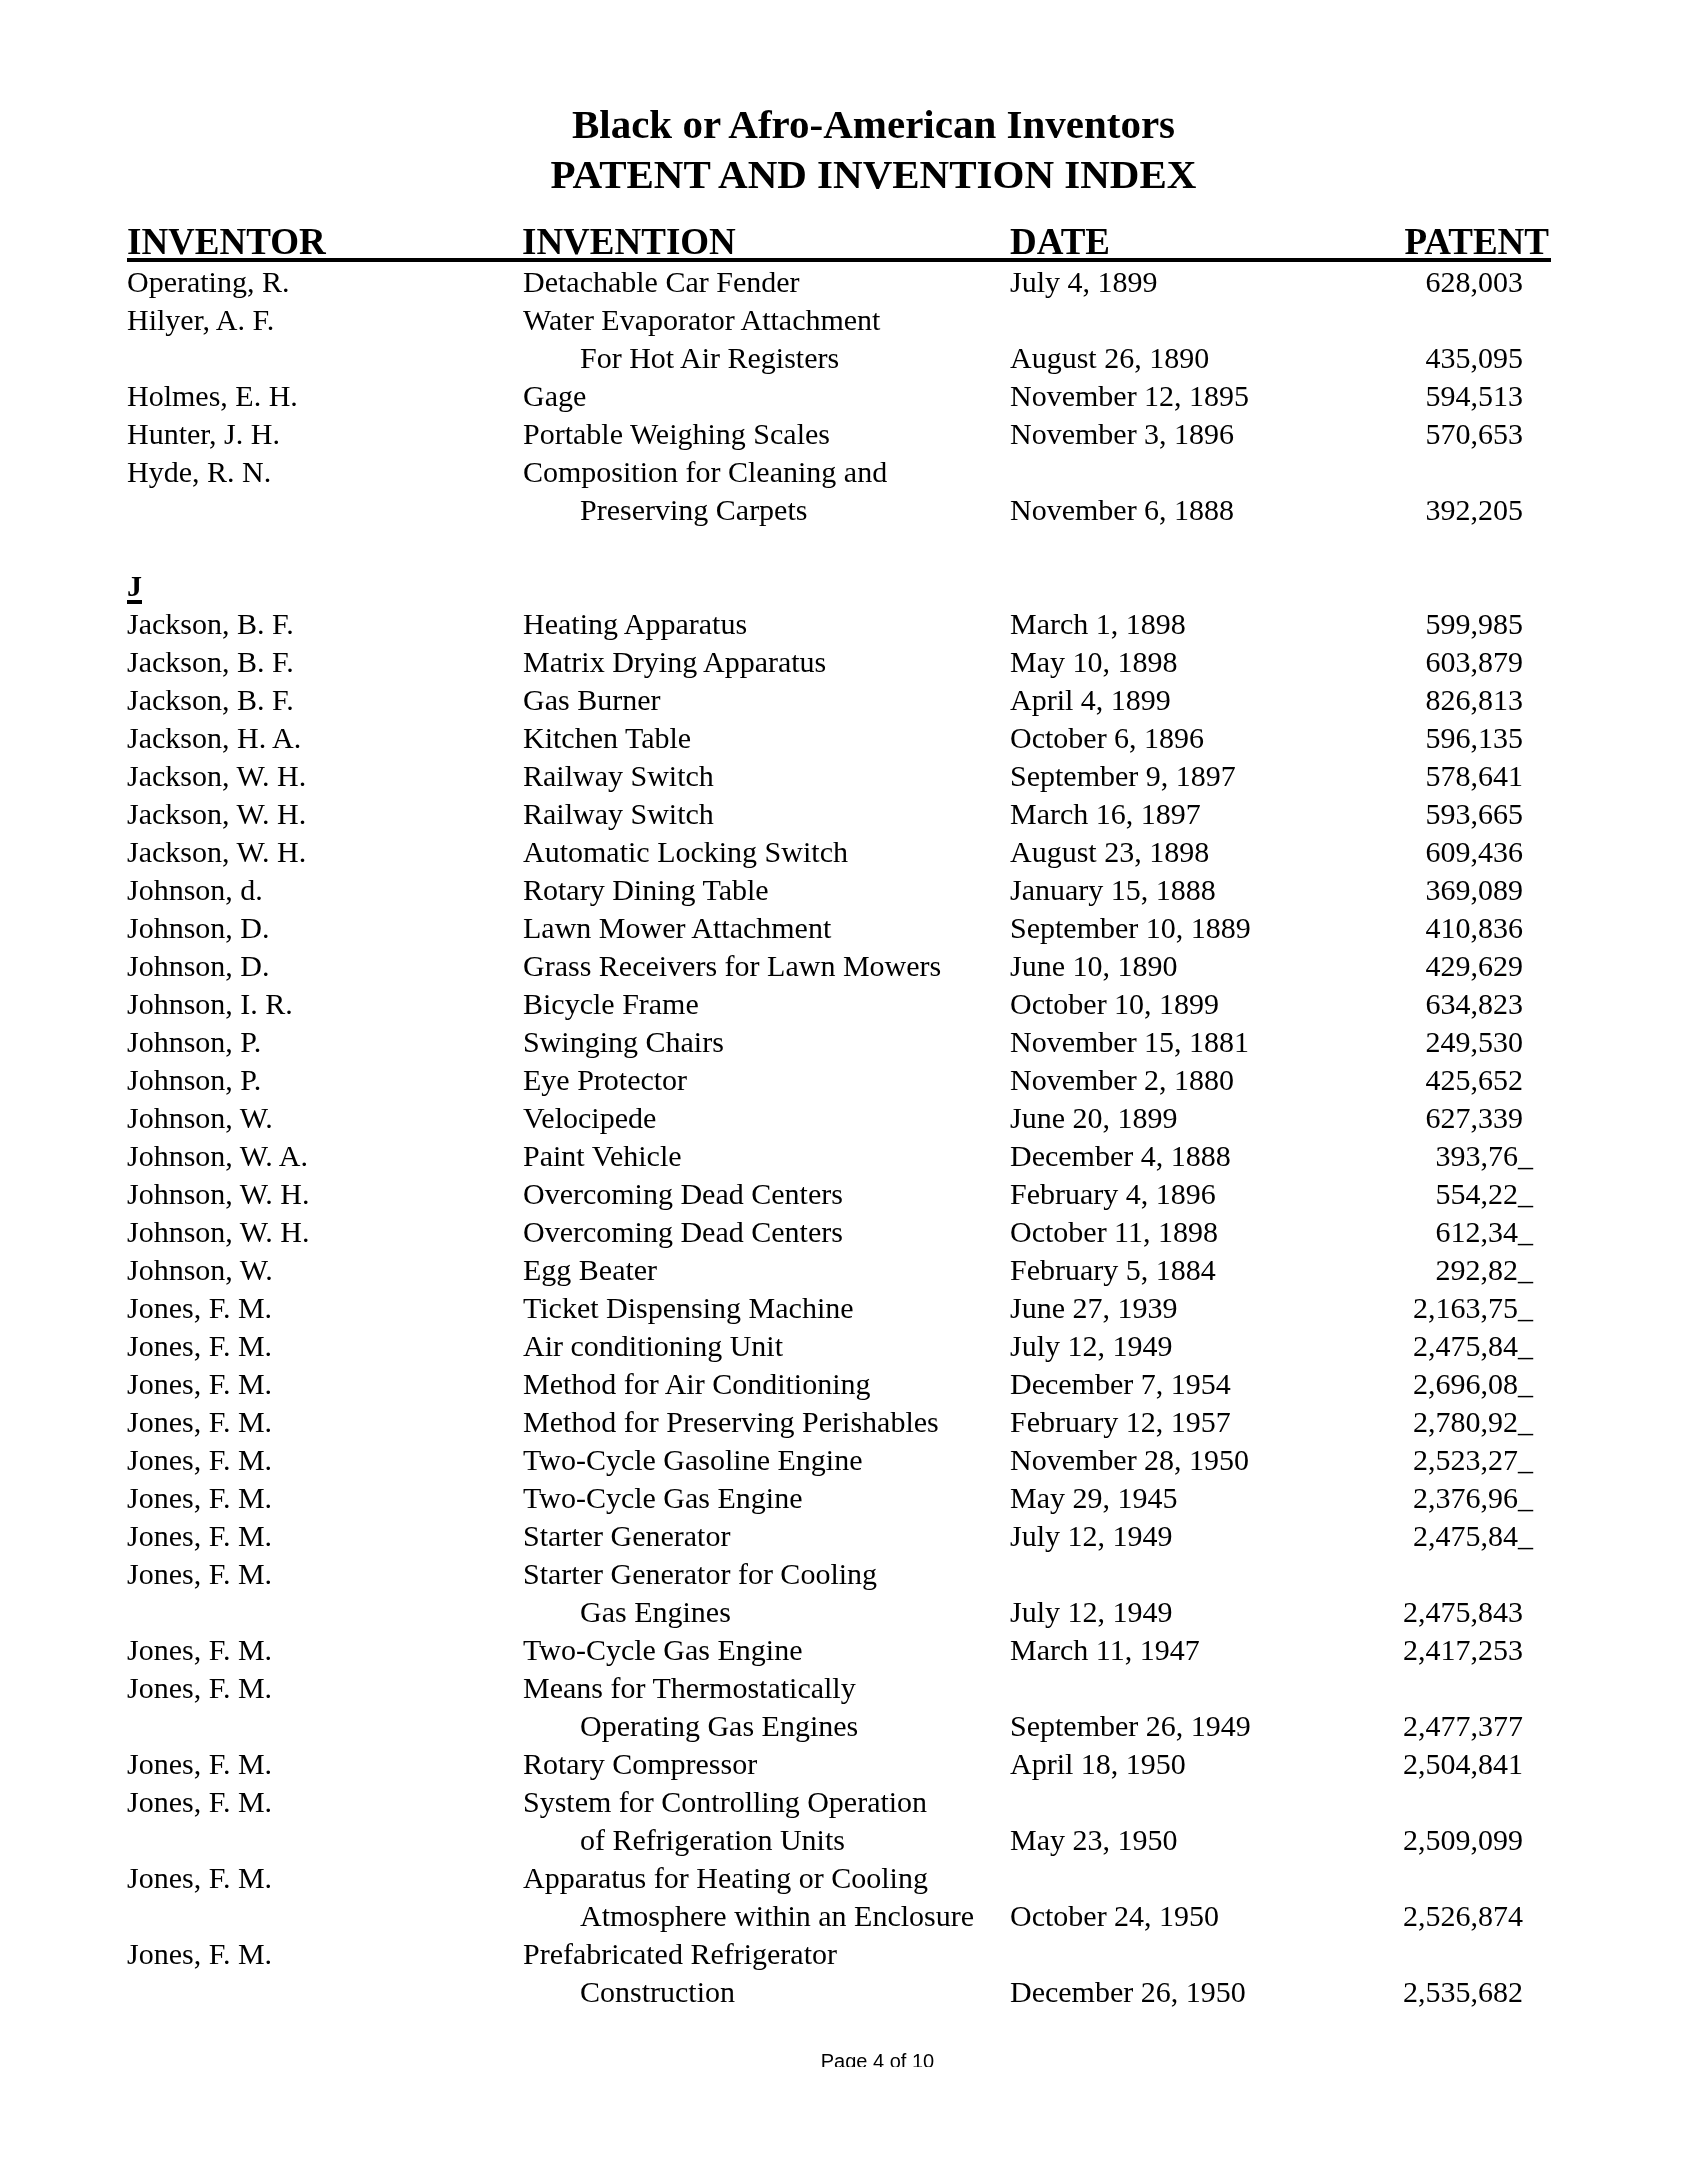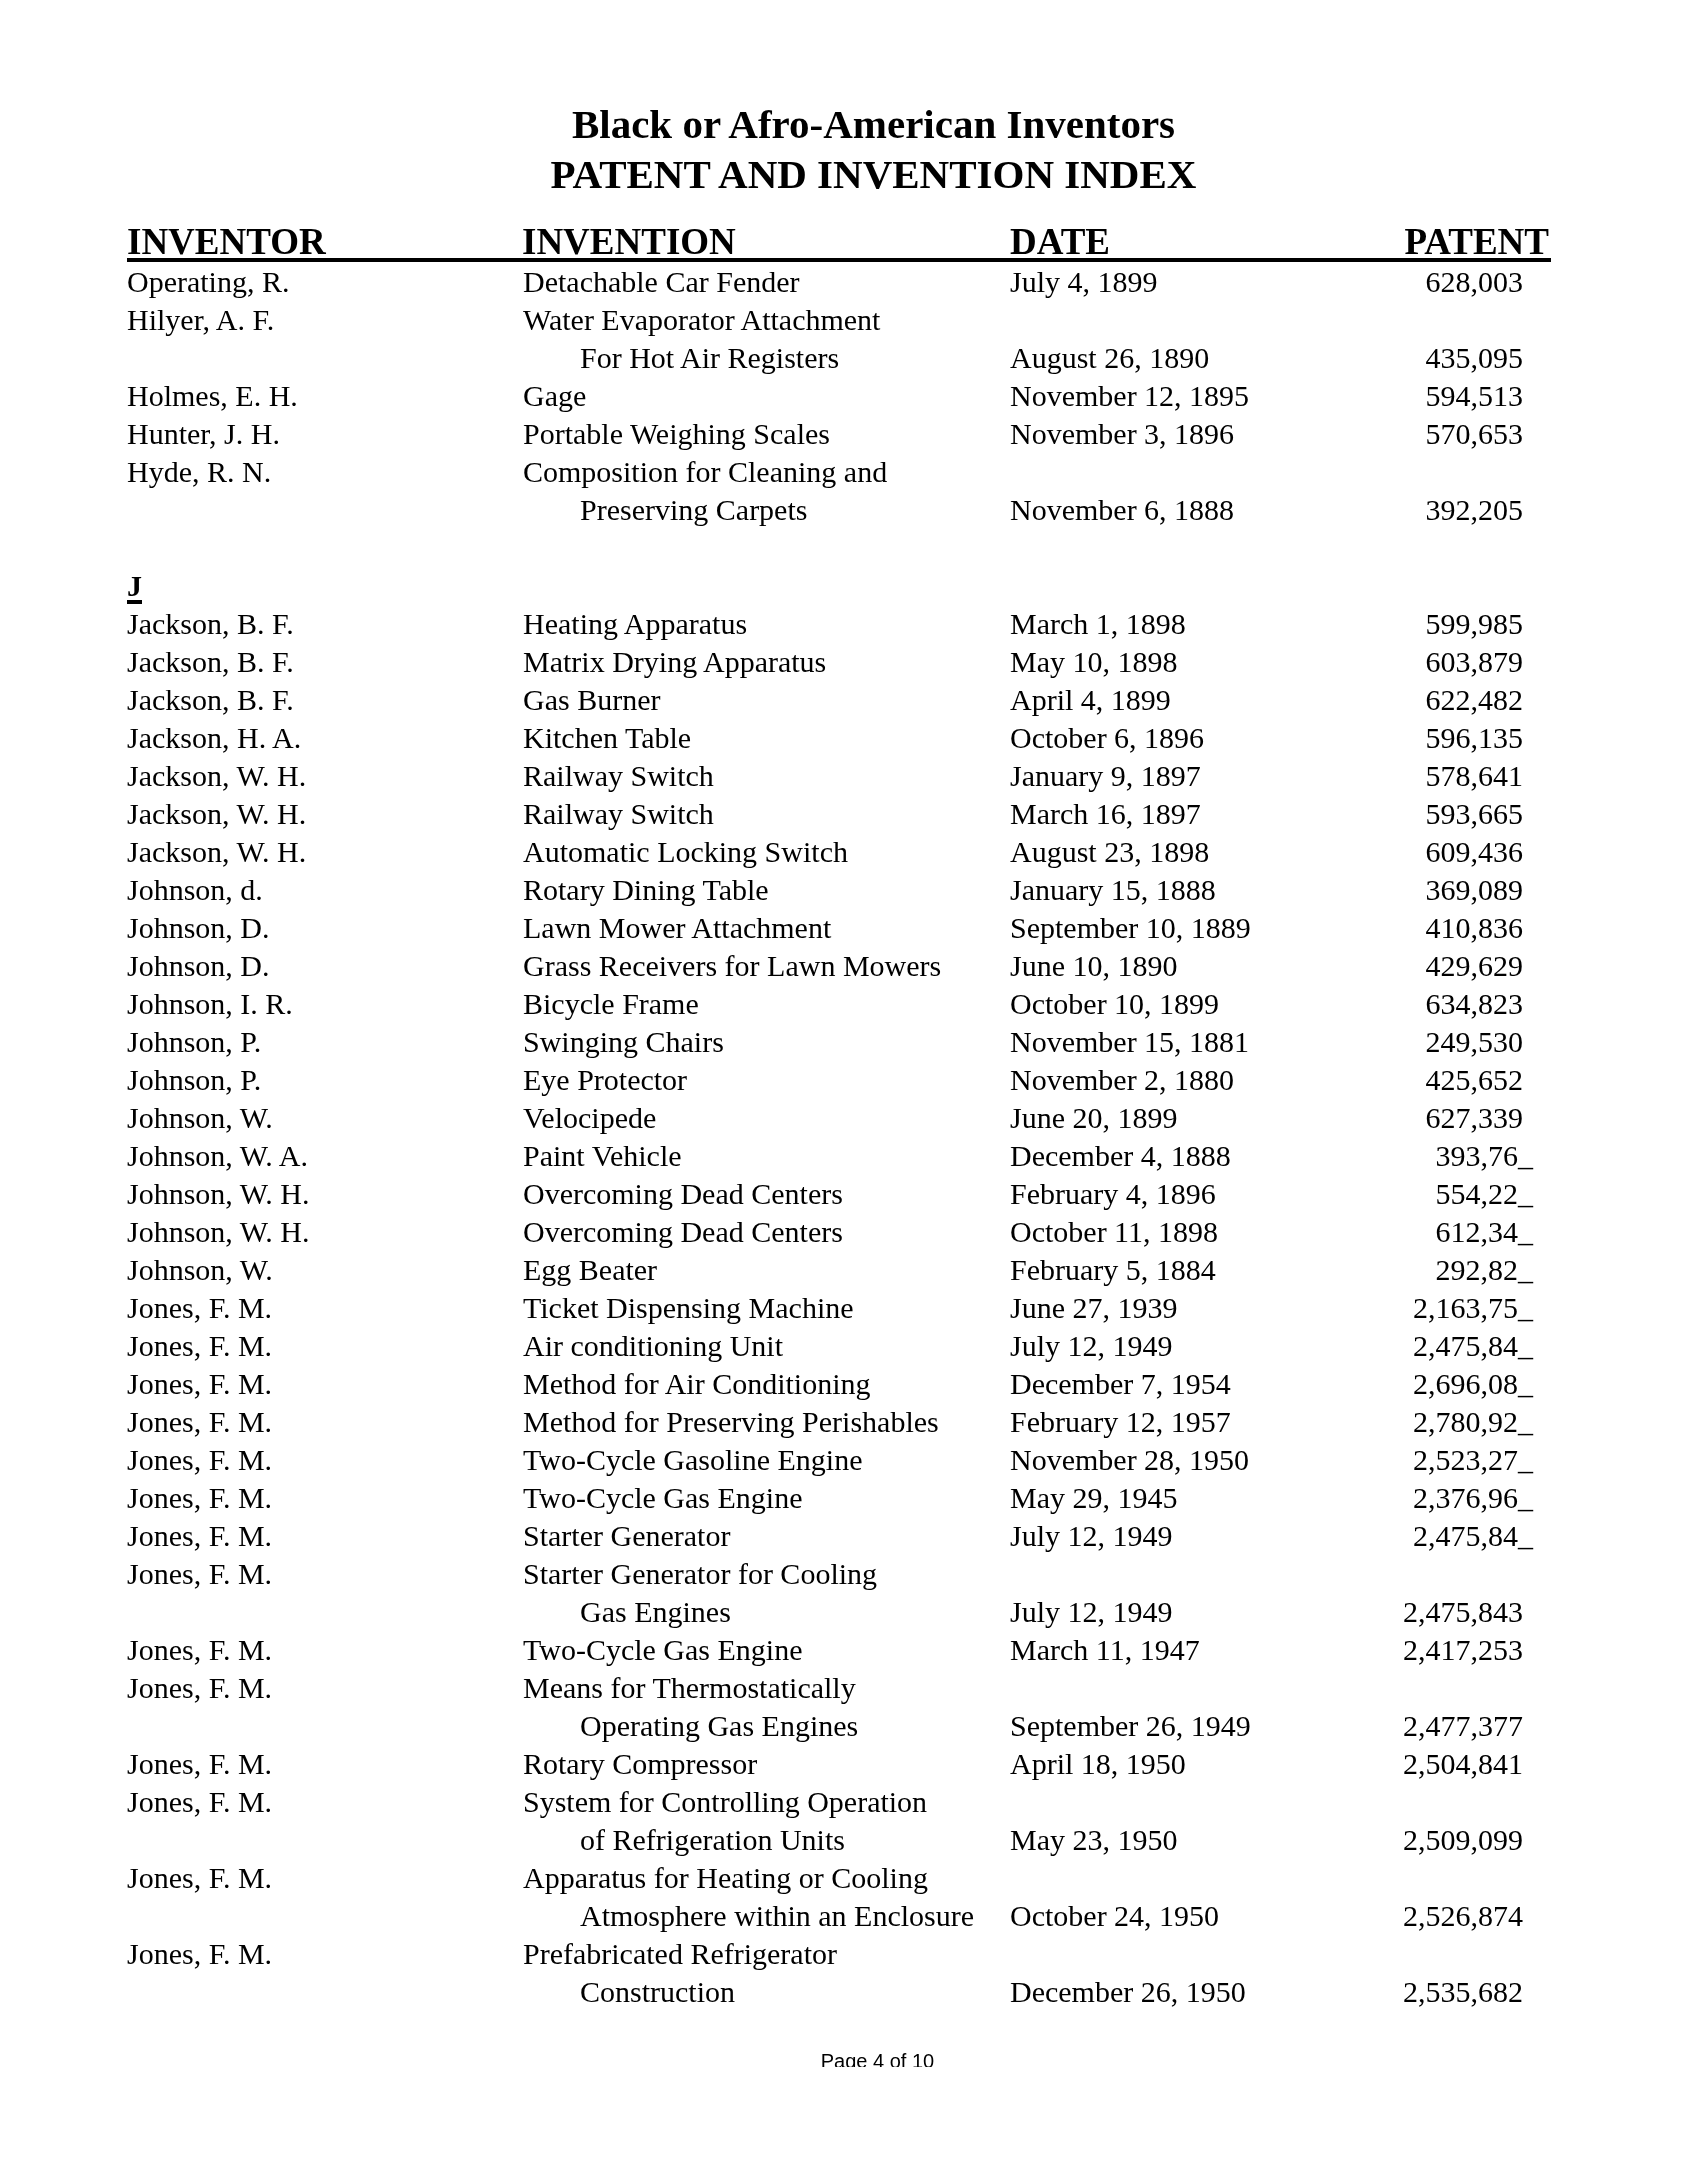--- a/index.html
+++ b/index.html
@@ -100,32 +100,32 @@
       <div class="row">
         <span class="c-inv">Jackson, B. F.</span>
         <span class="c-invention">Matrix Drying Apparatus</span>
         <span class="c-date">May 10, 1898</span>
         <span class="c-patent">603,879</span>
       </div>
       <div class="row">
         <span class="c-inv">Jackson, B. F.</span>
         <span class="c-invention">Gas Burner</span>
         <span class="c-date">April 4, 1899</span>
-        <span class="c-patent">622,482</span>
+        <span class="c-patent">826,813</span>
       </div>
       <div class="row">
         <span class="c-inv">Jackson, H. A.</span>
         <span class="c-invention">Kitchen Table</span>
         <span class="c-date">October 6, 1896</span>
         <span class="c-patent">596,135</span>
       </div>
       <div class="row">
         <span class="c-inv">Jackson, W. H.</span>
         <span class="c-invention">Railway Switch</span>
-        <span class="c-date">January 9, 1897</span>
+        <span class="c-date">September 9, 1897</span>
         <span class="c-patent">578,641</span>
       </div>
       <div class="row">
         <span class="c-inv">Jackson, W. H.</span>
         <span class="c-invention">Railway Switch</span>
         <span class="c-date">March 16, 1897</span>
         <span class="c-patent">593,665</span>
       </div>
       <div class="row">
         <span class="c-inv">Jackson, W. H.</span>

